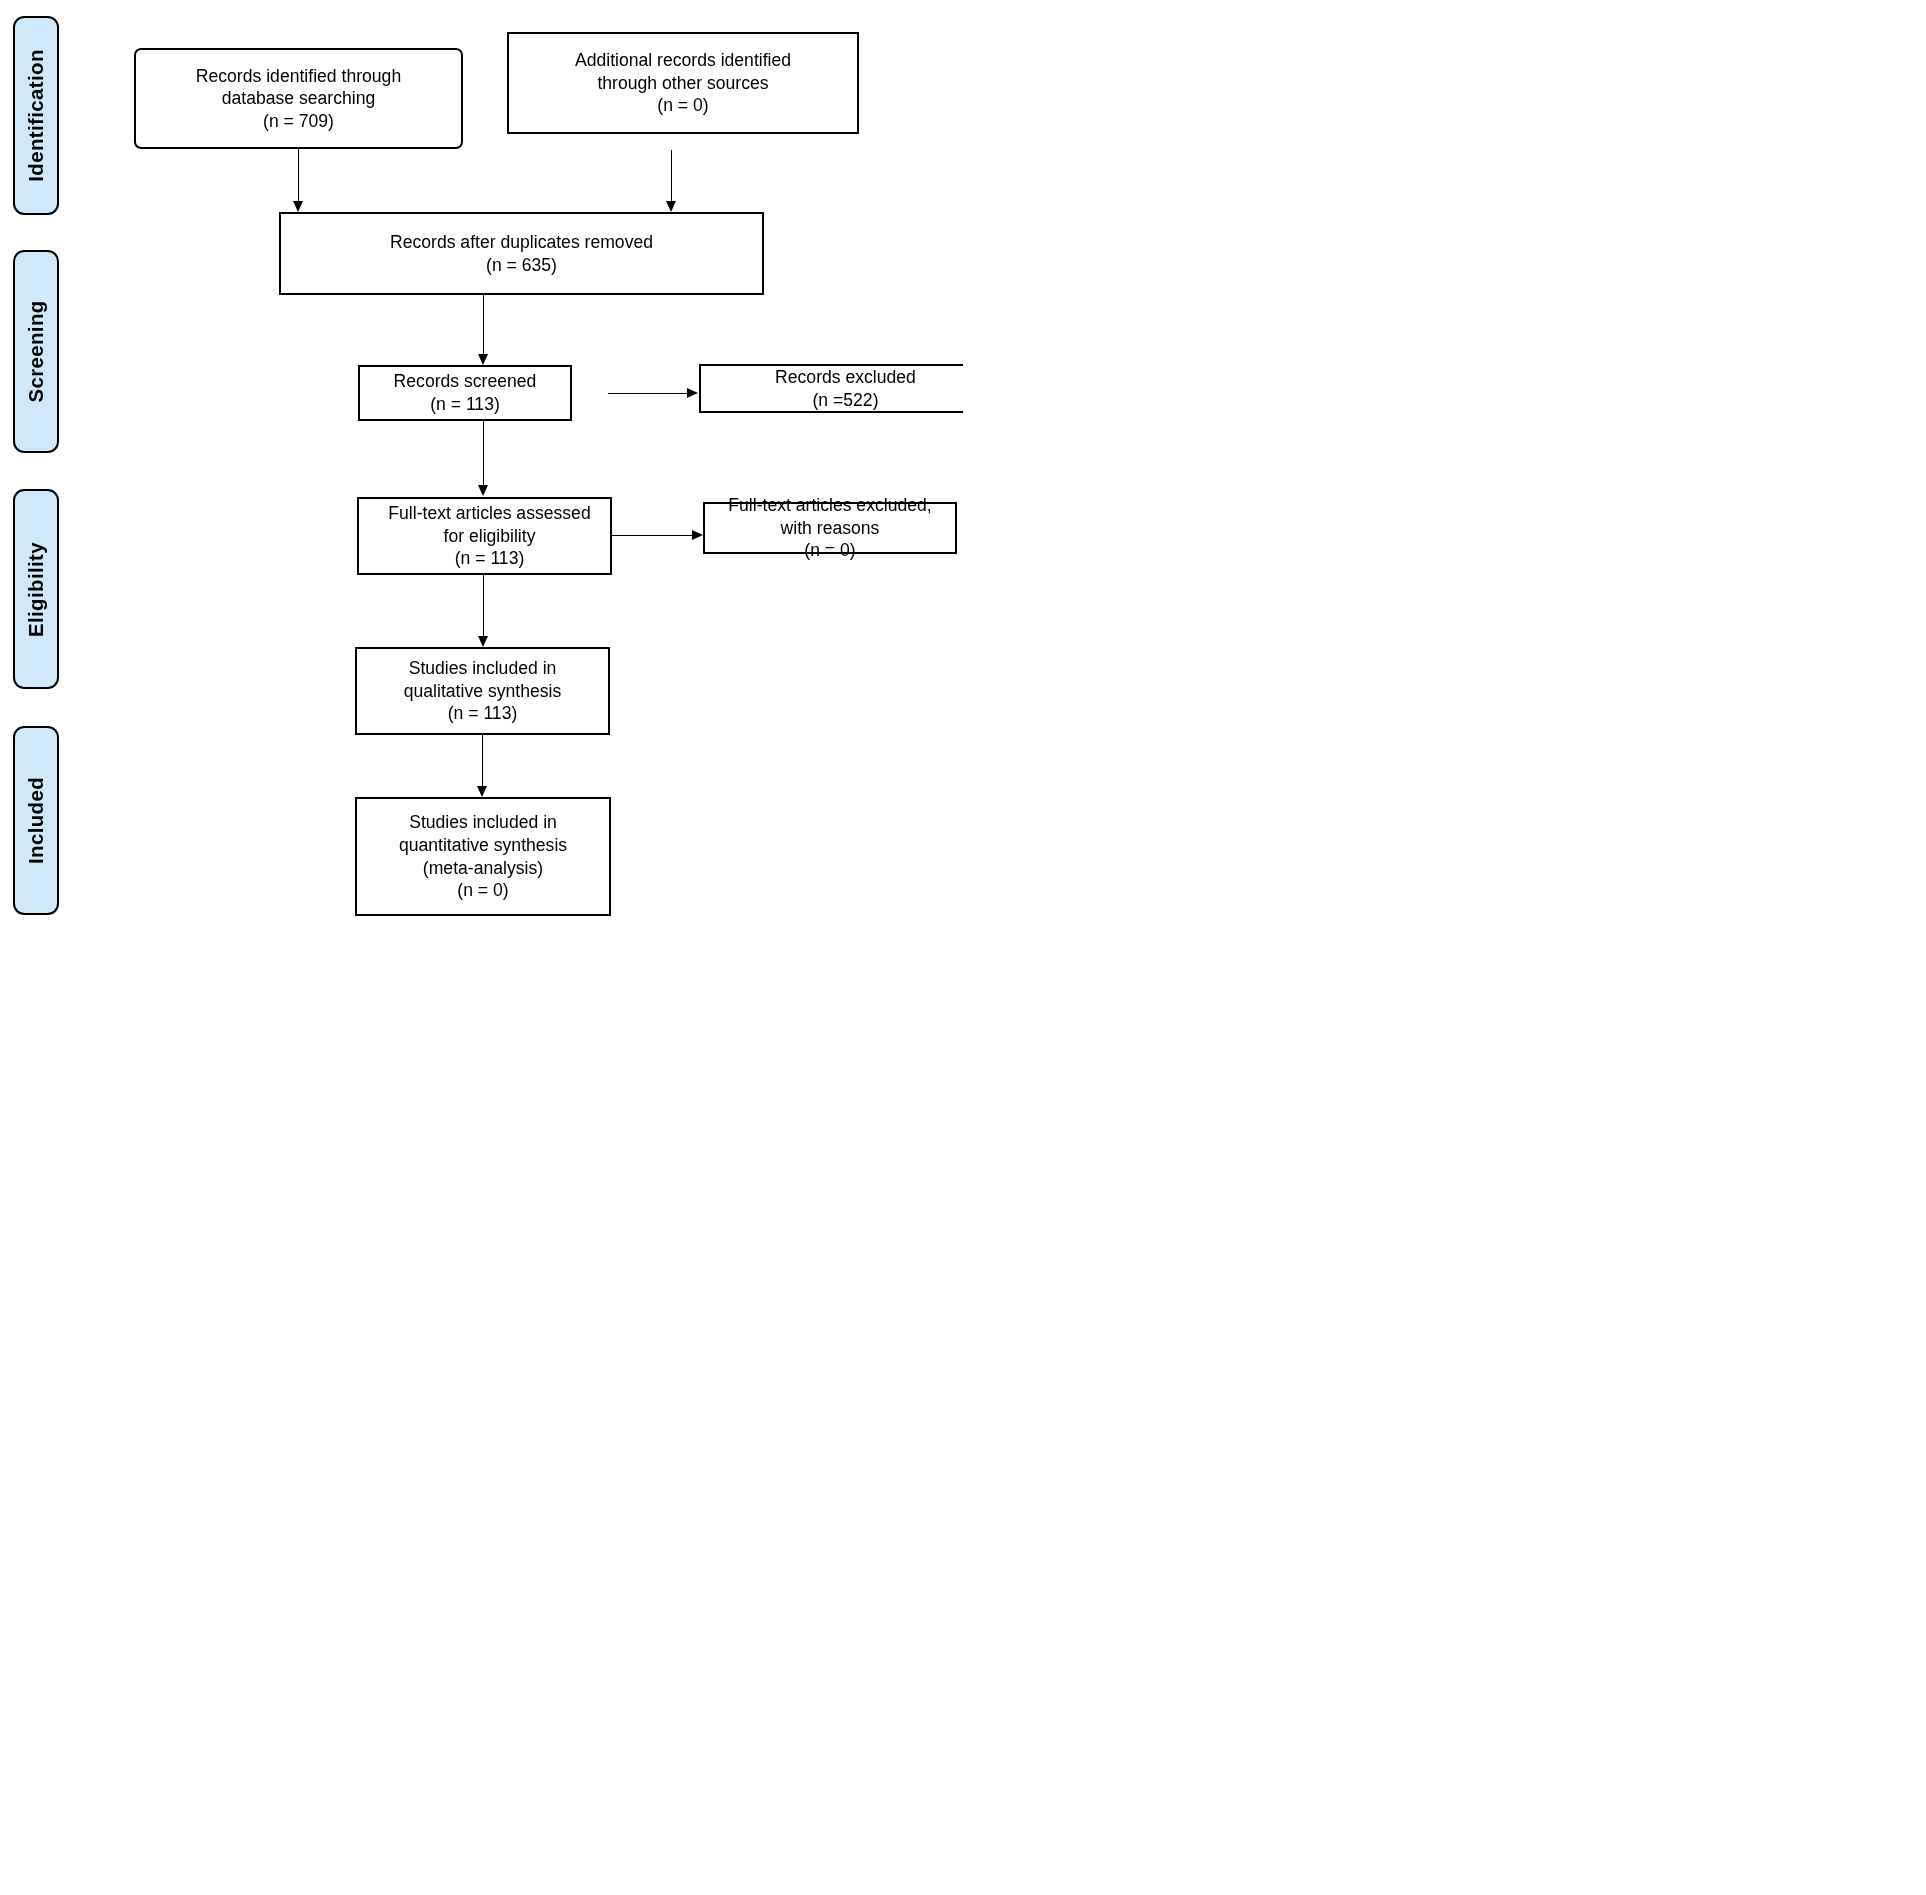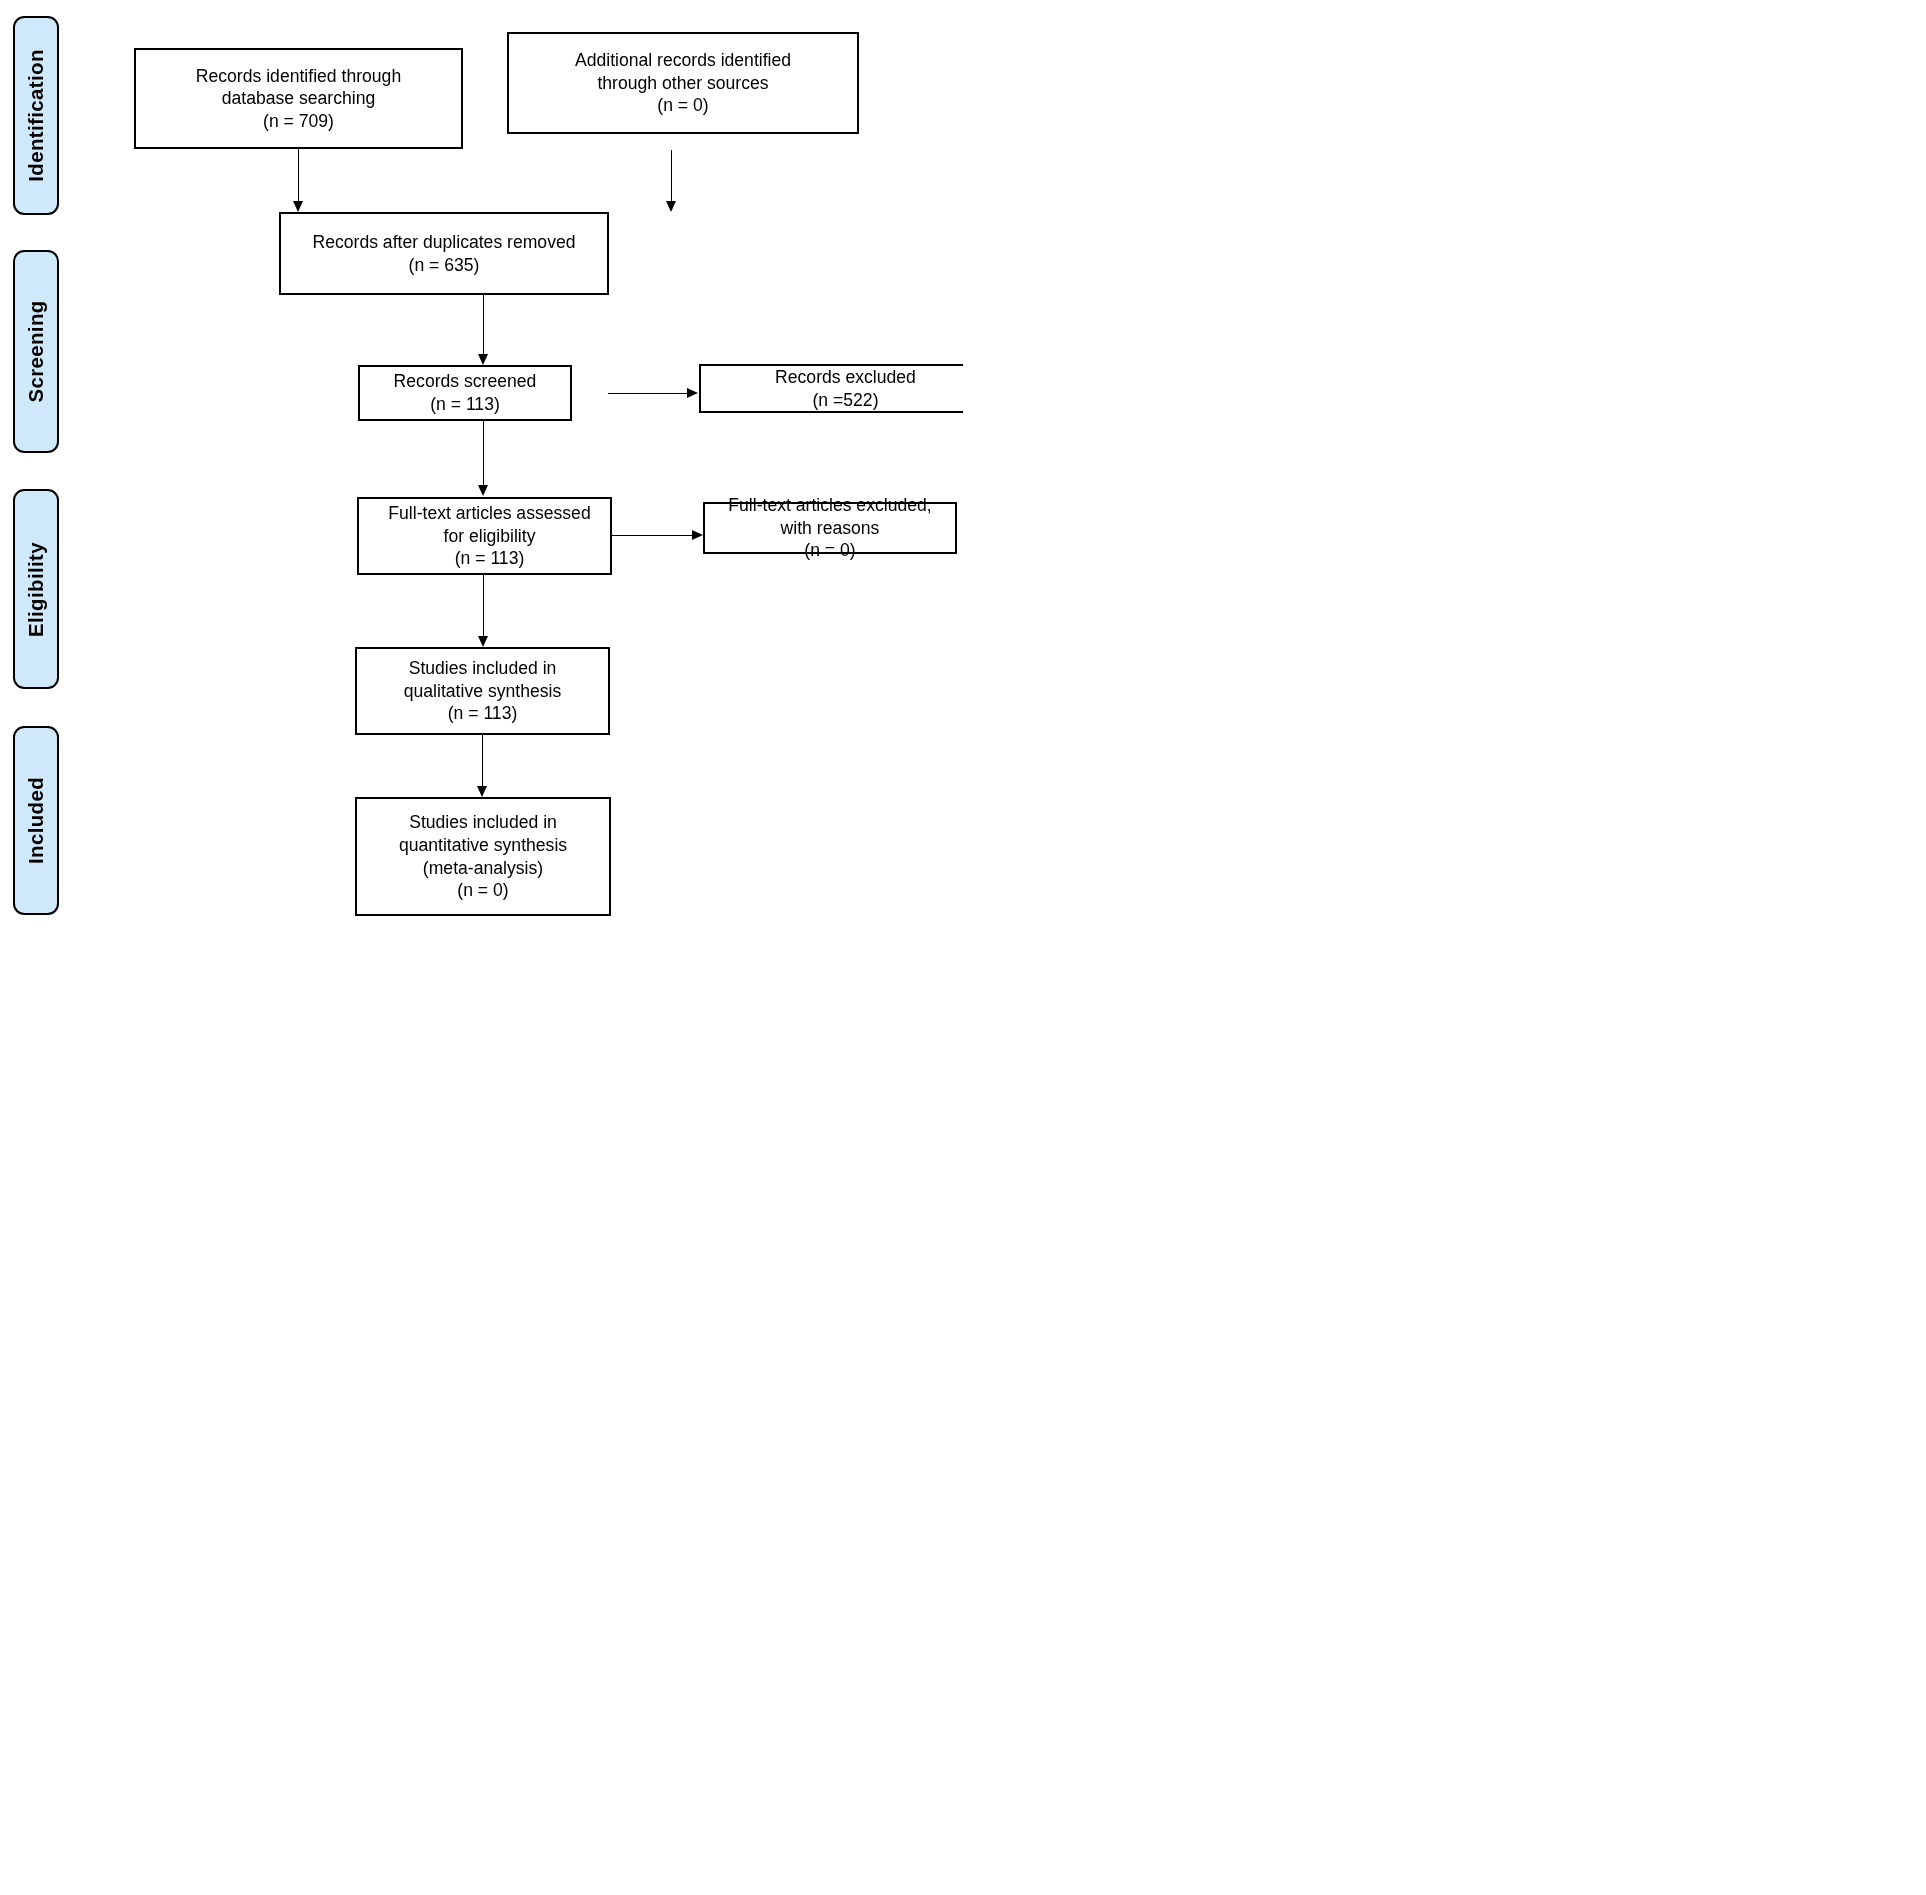--- a/index.html
+++ b/index.html
@@ -52,23 +52,23 @@
     align-items: center;
     justify-content: center;
     text-align: center;
     color: #000000;
   }
   .fbox .ln {
     font-size: 17.6px;
     line-height: 1.28;
     white-space: nowrap;
   }
-  .box-identified        { left: 134px; top: 48px;   width: 329px; height: 101px; }
+  .box-identified        { left: 134px; top: 48px;   width: 329px; height: 101px; border-radius: 7px; }
   .box-additional        { left: 507px; top: 32px;   width: 352px; height: 102px; }
-  .box-deduplicated      { left: 279px; top: 212px;  width: 330px; height: 83px; }
+  .box-deduplicated      { left: 279px; top: 212px;  width: 485px; height: 83px; }
   .box-screened          { left: 358px; top: 365px;  width: 214px; height: 56px;  }
   .box-excluded          { left: 699px; top: 364px;  width: 293px; height: 49px;  }
   .box-fulltext          { left: 357px; top: 497px;  width: 255px; height: 78px; padding-left: 10px; }
   .box-fulltext-excluded { left: 703px; top: 502px;  width: 254px; height: 52px;  }
   .box-qualitative       { left: 355px; top: 647px;  width: 255px; height: 88px; }
   .box-quantitative      { left: 355px; top: 797px; width: 256px; height: 119px; }
 
   
   .vline {
     position: absolute;

